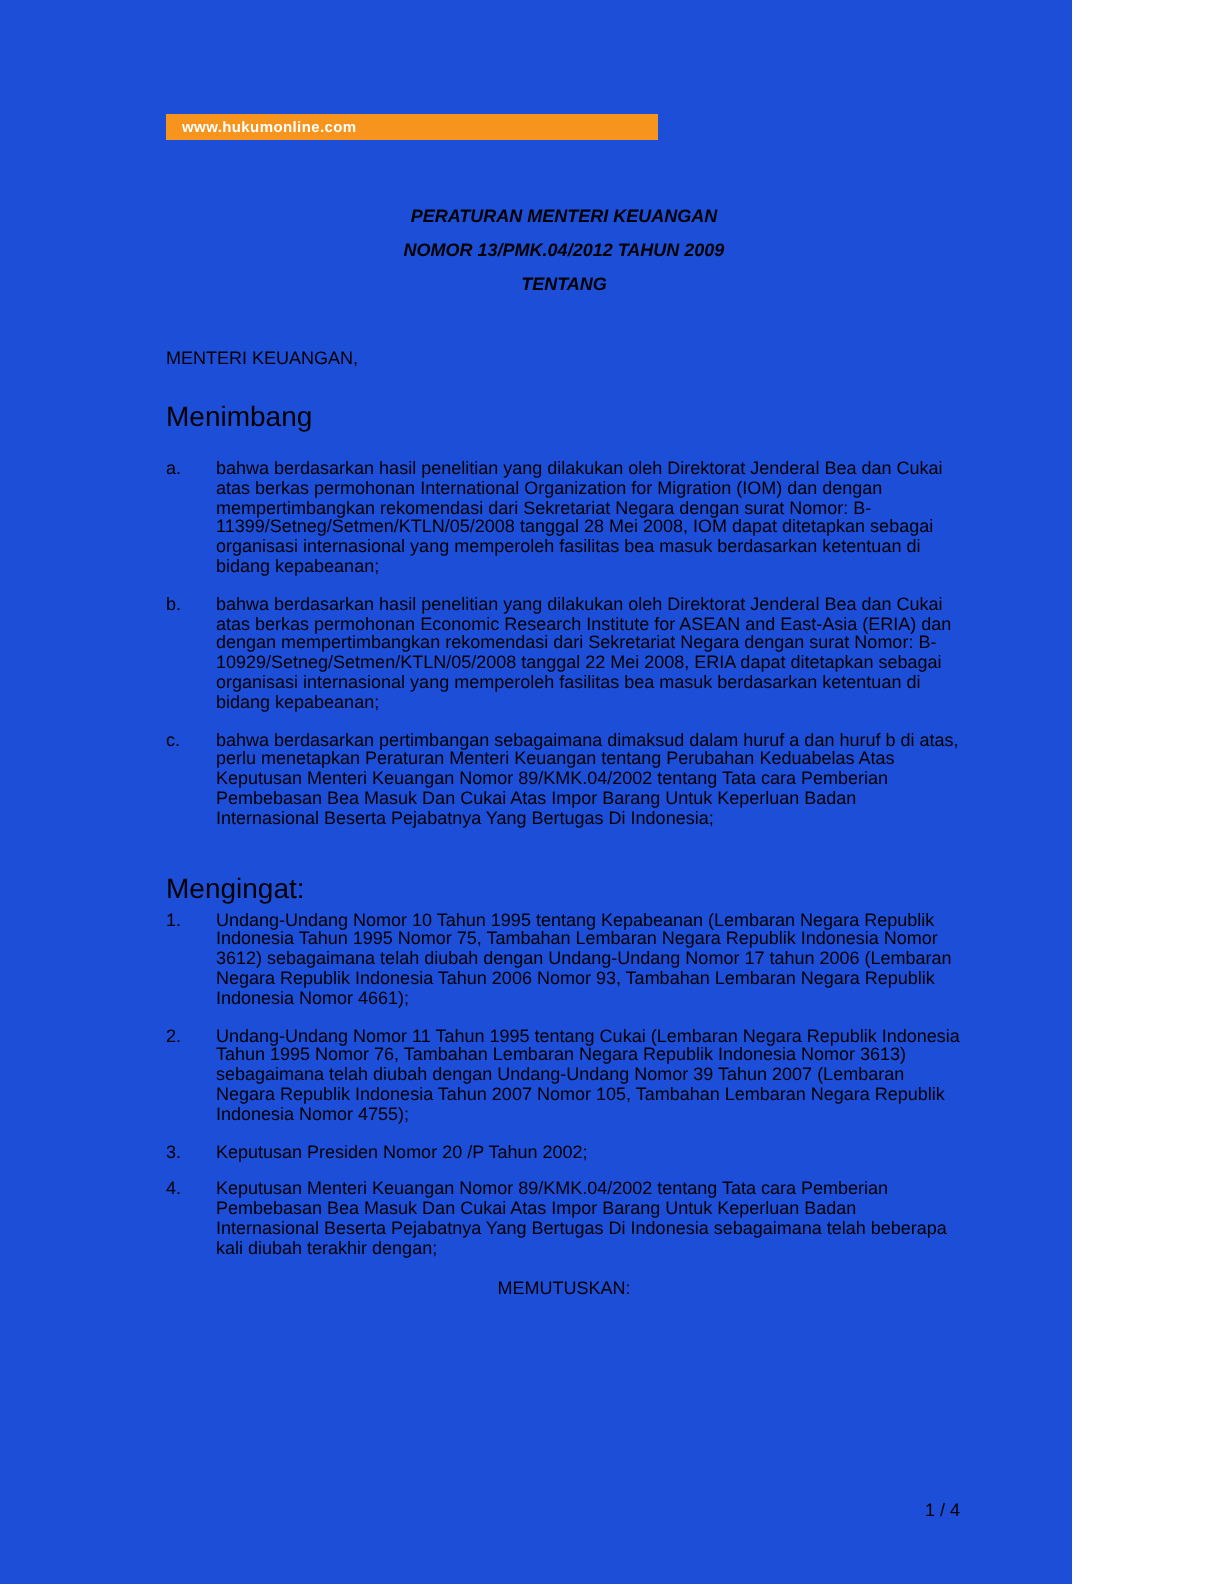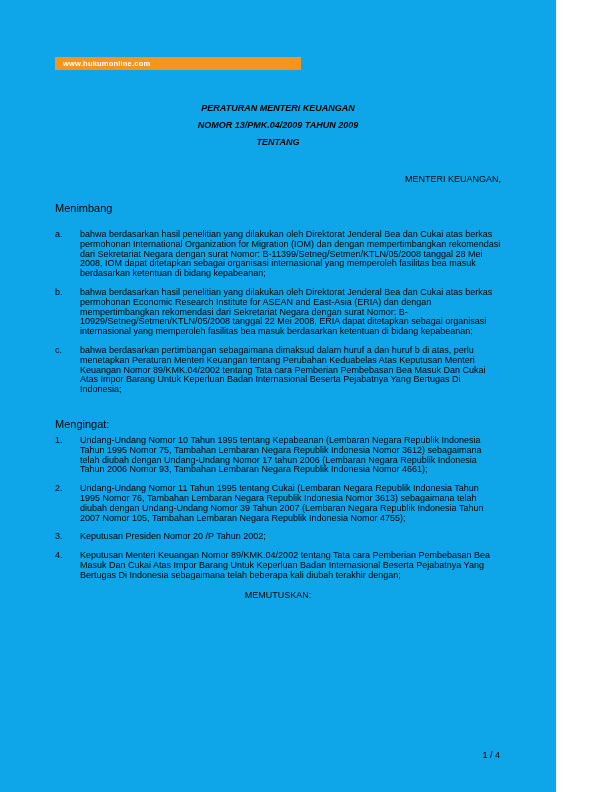--- a/index.html
+++ b/index.html
@@ -2,26 +2,27 @@
 <html><head>
 <meta charset="utf-8">
 <style>
   html, body {
     margin: 0;
     padding: 0;
     background: #ffffff;
   }
   .page {
     position: relative;
-    width: 556px;
+    width: 508px;
     height: 792px;
-    background: #0ea5e9;
+    background: #1d4ed8;
     font-family: "Liberation Sans", sans-serif;
     color: #000000;
     overflow: hidden;
+    padding-left: 28px;
   }
   .content {
     padding: 57px 55px 0 55px;
   }
   .brand-bar {
     width: 246px;
     height: 13px;
     display: flex;
     align-items: center;
     padding-left: 8px;
@@ -45,26 +46,26 @@
     line-height: 10px;
     margin-bottom: 7px;
   }
   .title-par {
     line-height: 12px;
     max-width: 478px;
     margin: 5px auto 0 auto;
   }
   .salutation {
     margin-top: 27px;
-    text-align: right;
+    text-align: left;
     font-size: 9px;
     line-height: 10px;
   }
   .section-label {
-    font-size: 11px;
+    font-size: 14px;
     line-height: 10px;
   }
   .label-menimbang { margin-top: 19px; }
   .items-menimbang { margin-top: 17px; }
   .label-mengingat { margin-top: 24px; }
   .items-mengingat { margin-top: 7px; }
   .list-item {
     display: flex;
     font-size: 9px;
     line-height: 9.8px;
@@ -95,21 +96,21 @@
 
 <div class="page">
   <div class="content">
 
     <div class="brand-bar" style="background-color: rgb(247, 148, 29);">
       <span class="brand-text">www.hukumonline.com</span>
     </div>
 
     <div class="title-block">
       <div class="title-line">PERATURAN MENTERI KEUANGAN</div>
-      <div class="title-line">NOMOR 13/PMK.04/2009 TAHUN 2009</div>
+      <div class="title-line">NOMOR 13/PMK.04/2012 TAHUN 2009</div>
       <div class="title-line">TENTANG</div>
     </div>
 
     <div class="salutation">MENTERI KEUANGAN,</div>
 
     <div class="section-label label-menimbang">Menimbang</div>
 
     <div class="items-menimbang">
       <div class="list-item">
         <span class="marker">a.</span>

